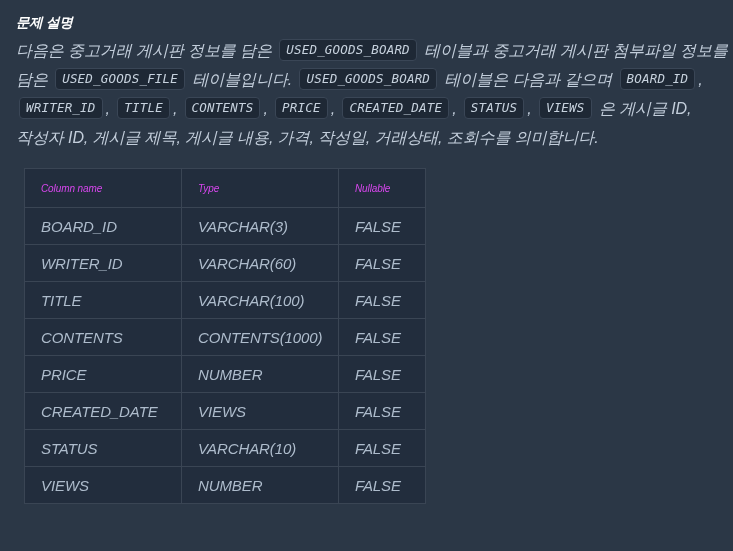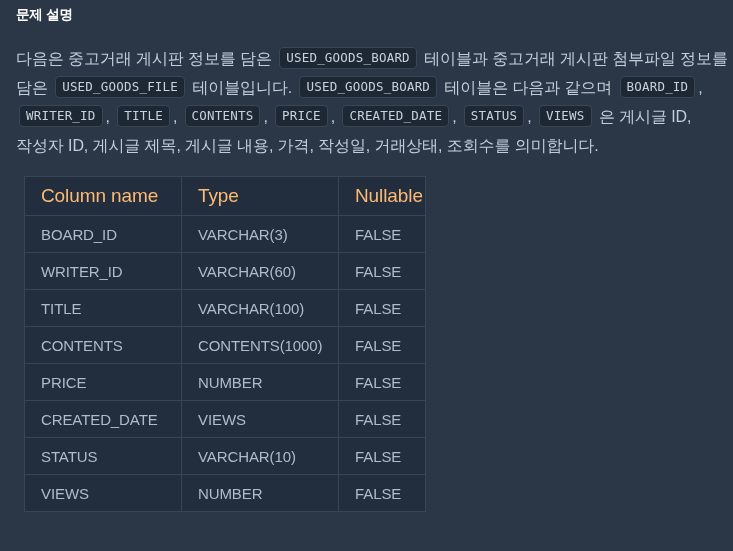--- a/index.html
+++ b/index.html
@@ -12,35 +12,36 @@
     overflow: hidden;
     background: #2b3746;
     font-family: "Liberation Sans", sans-serif;
     -webkit-font-smoothing: antialiased;
   }
 
   .page {
     width: 584px;
     height: 551px;
     box-sizing: border-box;
-    padding: 4px 12px 0 12px;
+    padding: 12px 12px 0 12px;
     background: #2b3746;
     position: relative;
+    font-style: italic;
   }
 
   .section-title {
     font-size: 13.5px;
     font-weight: bold;
     color: #ffffff;
     margin: 2px 0 0 4px;
     letter-spacing: -0.2px;
   }
 
   .desc {
-    margin: 20px 0 0 4px;
+    margin: 4px 0 0 4px;
     font-size: 16px;
     line-height: 29px;
     color: #c3cedb;
     letter-spacing: -0.1px;
     width: 715px;
     word-break: keep-all;
   }
 
   .desc .seg { white-space: pre-wrap; }
 
@@ -77,24 +78,24 @@
     text-align: left;
     padding: 0 0 0 16px;
     height: 36px;
     font-size: 15px;
     letter-spacing: -0.1px;
     overflow: hidden;
     white-space: nowrap;
   }
 
   table.schema th {
-    color: #fdba74;
+    color: #d946ef;
     font-weight: normal;
     height: 38px;
-    font-size: 19px;
+    font-size: 10px;
   }
 
   table.schema td {
     color: #aebccc;
   }
 
   table.schema col.c-name { width: 157px; }
   table.schema col.c-type { width: 157px; }
   table.schema col.c-null { width: 87px; }
 </style>

